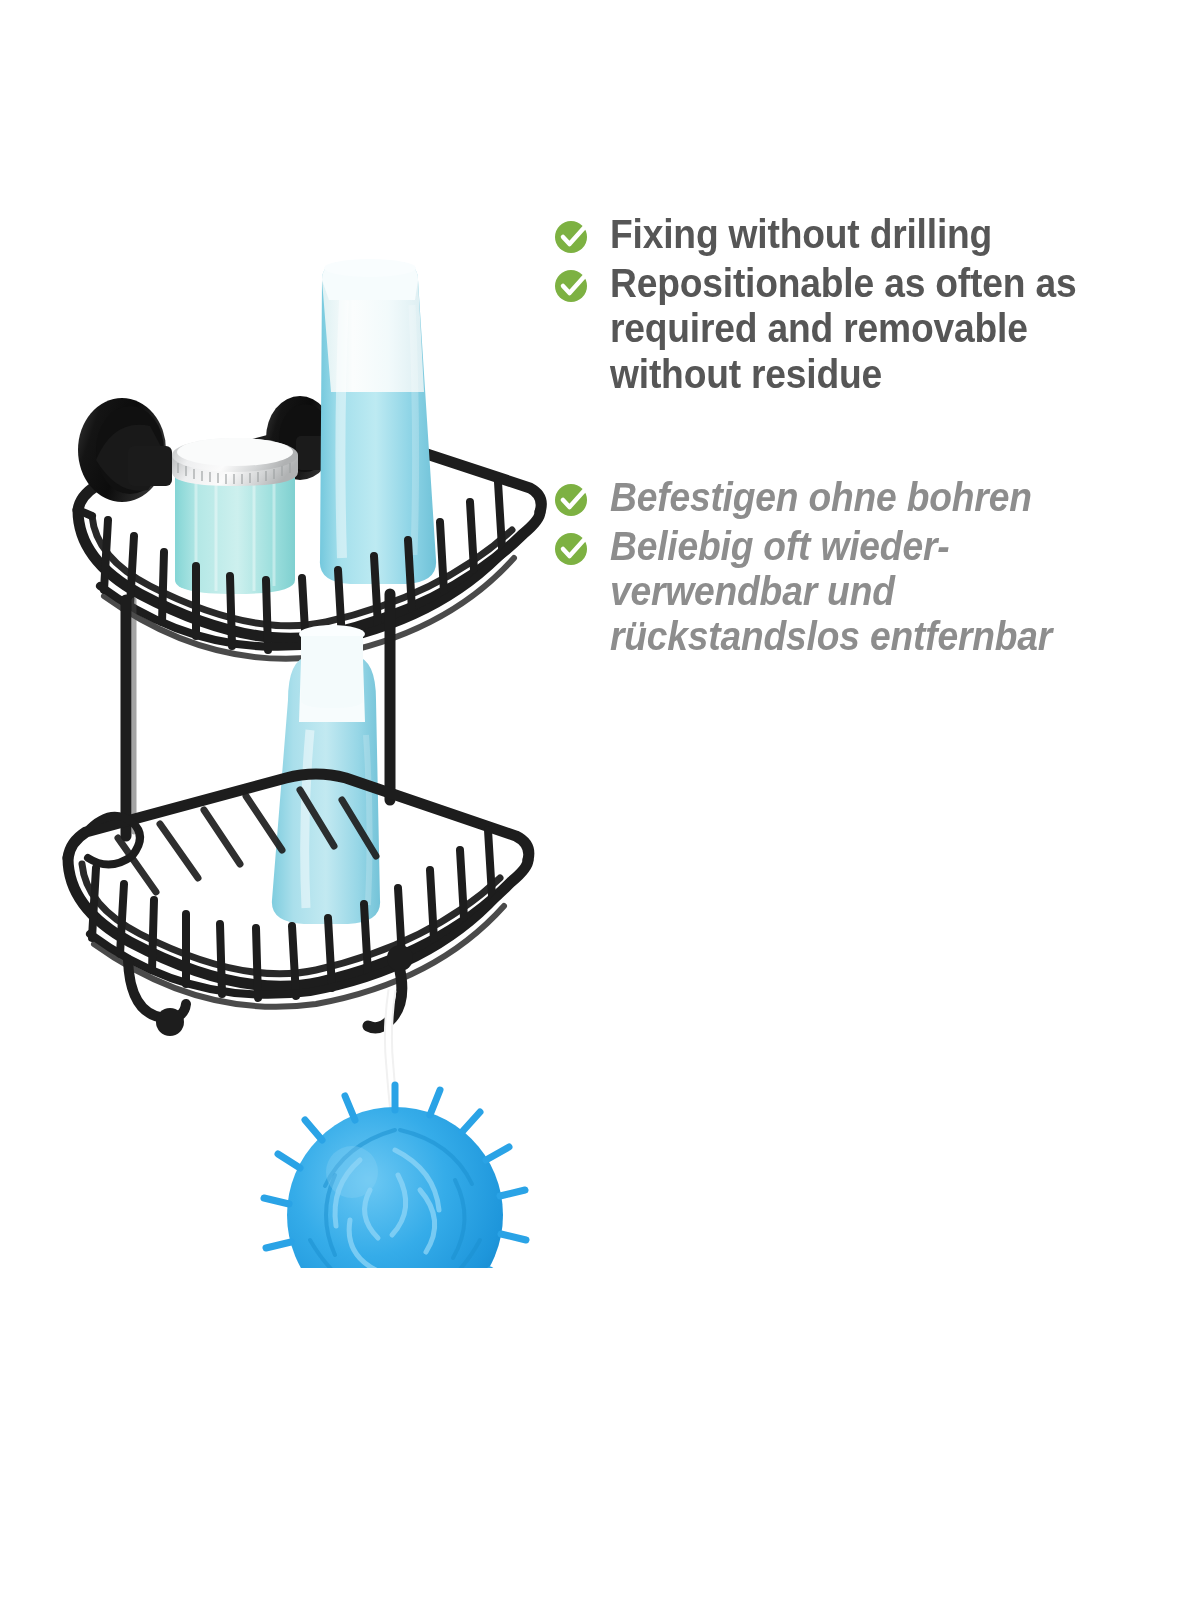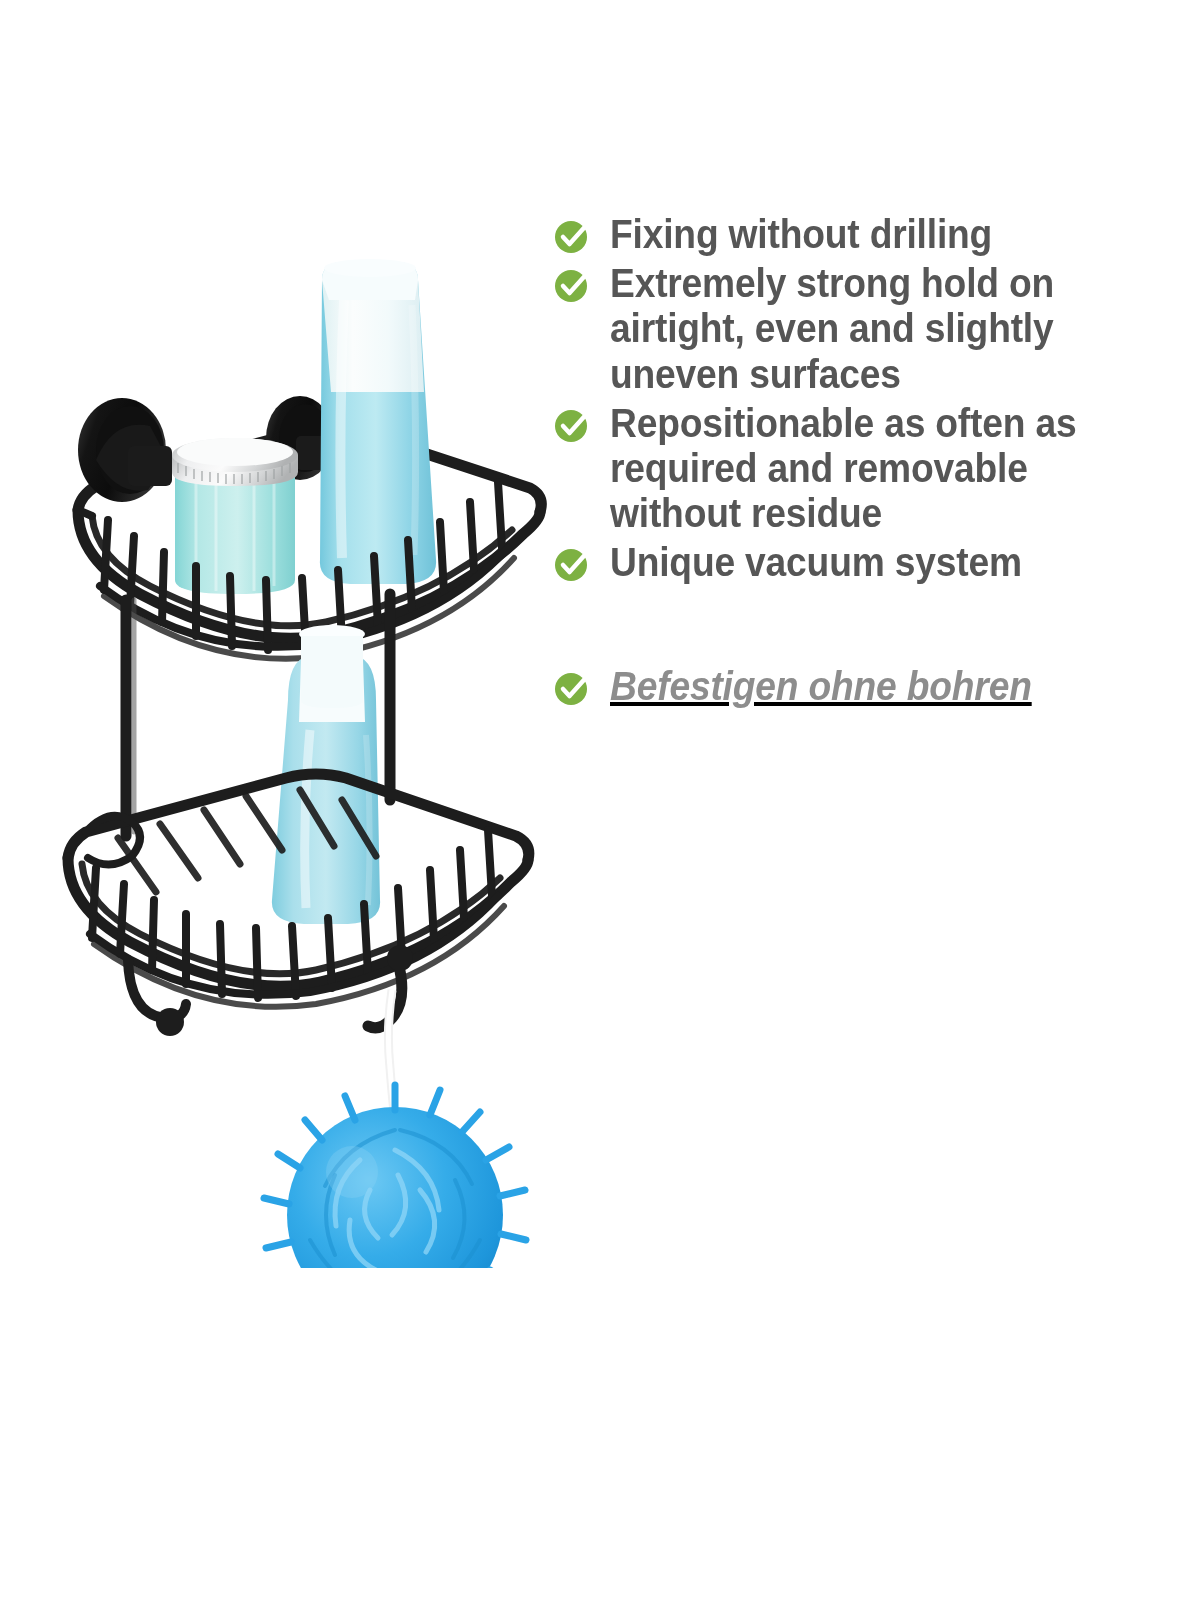--- a/index.html
+++ b/index.html
@@ -76,21 +76,21 @@
     margin-top: 78px;
   }
   .de .feature-text {
     color: #8d8d8d;
     font-weight: bold;
     font-style: italic;
     font-stretch: condensed;
     transform: scaleX(0.93);
     transform-origin: left center;
   }
-  .de .feature-item { margin-bottom: 4px; text-decoration: underline; }
+  .de .feature-item { margin-bottom: 4px; }
 </style>
 </head>
 <body>
 
 <div id="page">
 
   <div id="product">
     <svg width="560" height="1600" viewBox="0 0 560 1600" xmlns="http://www.w3.org/2000/svg">
       <defs>
         <linearGradient id="metalGrad" x1="0" y1="0" x2="1" y2="0">
@@ -361,48 +361,39 @@
         </span>
         <span class="feature-text">Fixing without drilling</span>
       </li>
       <li class="feature-item">
         <span class="check-icon">
           <svg viewBox="0 0 44 40" width="44" height="40" xmlns="http://www.w3.org/2000/svg">
             <circle cx="19" cy="21" r="16" fill="#7DB142"></circle>
             <path d="M11 21 L17.5 28 L39 4" stroke="#ffffff" stroke-width="4.5" fill="none" stroke-linecap="round" stroke-linejoin="round"></path>
           </svg>
         </span>
-        <span class="feature-text">Extremely strong hold on airtight, even and slightly uneven surfaces</span>
-      </li>
-      <li class="feature-item">
-        <span class="check-icon">
-          <svg viewBox="0 0 44 40" width="44" height="40" xmlns="http://www.w3.org/2000/svg">
-            <circle cx="19" cy="21" r="16" fill="#7DB142"></circle>
-            <path d="M11 21 L17.5 28 L39 4" stroke="#ffffff" stroke-width="4.5" fill="none" stroke-linecap="round" stroke-linejoin="round"></path>
-          </svg>
-        </span>
         <span class="feature-text">Repositionable as often as required and removable without residue</span>
-      </li>
-      <li class="feature-item">
-        <span class="check-icon">
-          <svg viewBox="0 0 44 40" width="44" height="40" xmlns="http://www.w3.org/2000/svg">
-            <circle cx="19" cy="21" r="16" fill="#7DB142"></circle>
-            <path d="M11 21 L17.5 28 L39 4" stroke="#ffffff" stroke-width="4.5" fill="none" stroke-linecap="round" stroke-linejoin="round"></path>
-          </svg>
-        </span>
-        <span class="feature-text">Unique vacuum system</span>
       </li>
     </ul>
 
     <ul class="feature-list de">
       <li class="feature-item">
         <span class="check-icon">
           <svg viewBox="0 0 44 40" width="44" height="40" xmlns="http://www.w3.org/2000/svg">
             <circle cx="19" cy="21" r="16" fill="#7DB142"></circle>
             <path d="M11 21 L17.5 28 L39 4" stroke="#ffffff" stroke-width="4.5" fill="none" stroke-linecap="round" stroke-linejoin="round"></path>
           </svg>
         </span>
         <span class="feature-text">Befestigen ohne bohren</span>
       </li>
+      <li class="feature-item">
+        <span class="check-icon">
+          <svg viewBox="0 0 44 40" width="44" height="40" xmlns="http://www.w3.org/2000/svg">
+            <circle cx="19" cy="21" r="16" fill="#7DB142"></circle>
+            <path d="M11 21 L17.5 28 L39 4" stroke="#ffffff" stroke-width="4.5" fill="none" stroke-linecap="round" stroke-linejoin="round"></path>
+          </svg>
+        </span>
+        <span class="feature-text">Beliebig oft wieder-verwendbar und rückstandslos entfernbar</span>
+      </li>
     </ul>
 
   </div>
 </div>
 
 </body></html>

